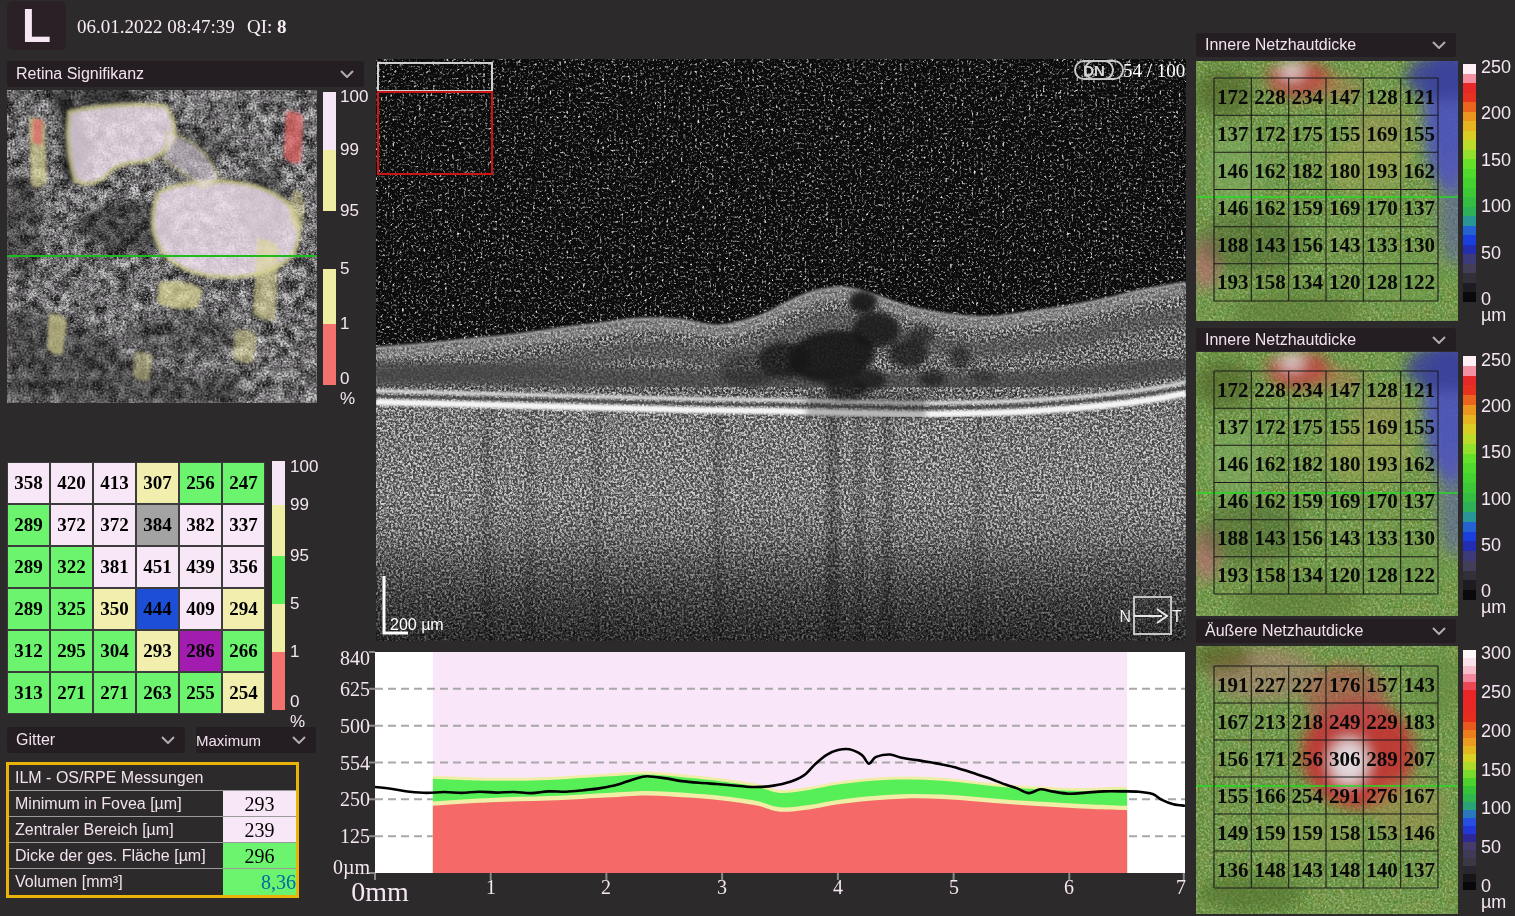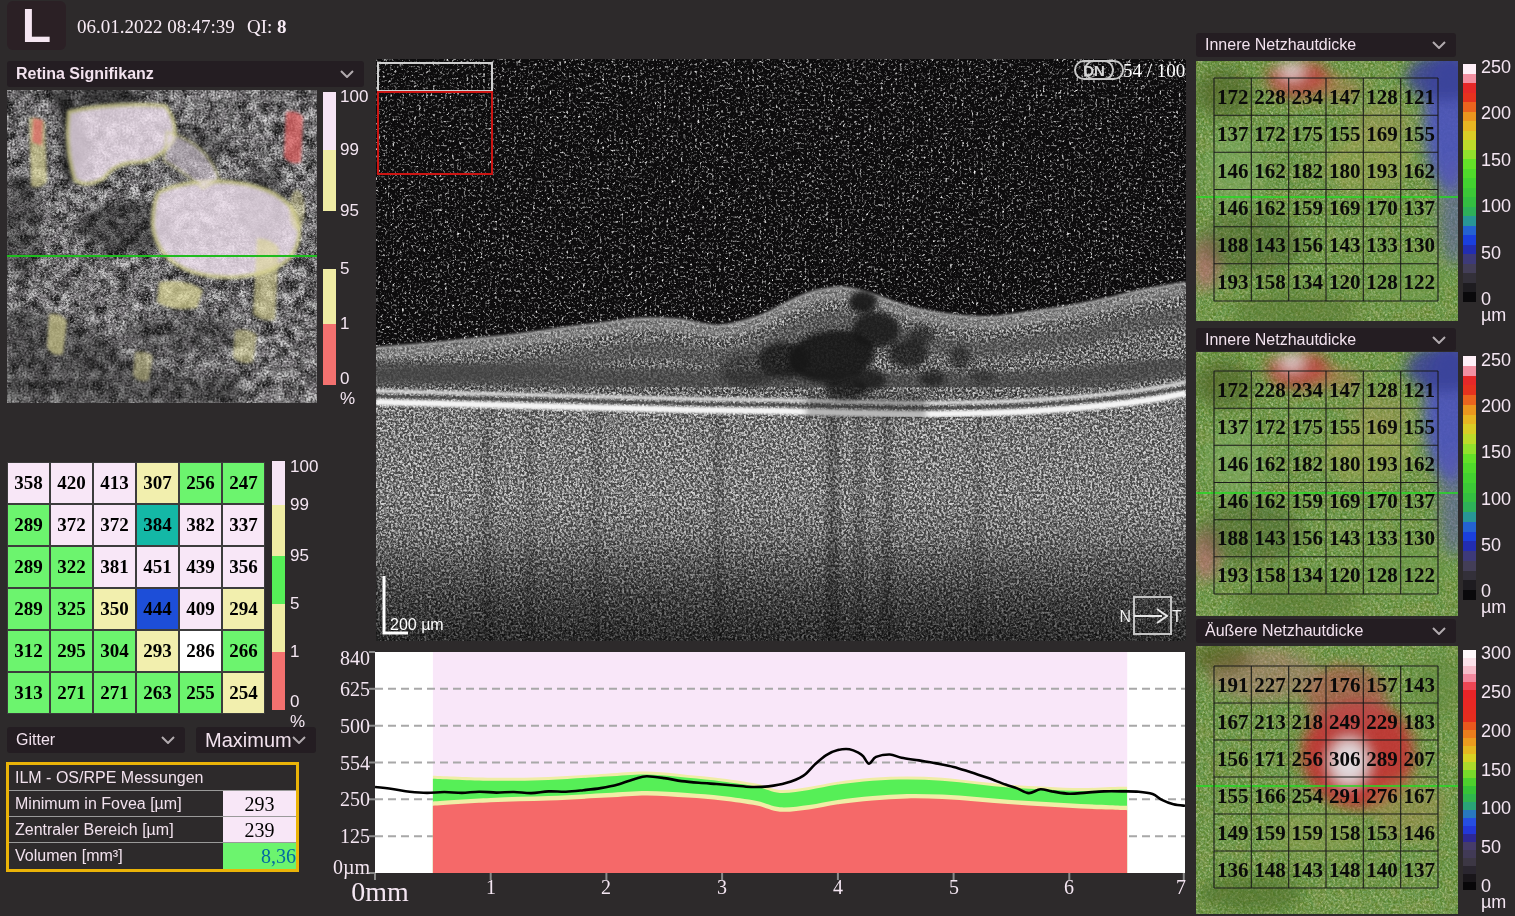--- a/index.html
+++ b/index.html
@@ -25,34 +25,34 @@
 </filter>
 <filter id="hn3" x="0" y="0" width="100%" height="100%">
   <feTurbulence type="fractalNoise" baseFrequency="0.075" numOctaves="4" seed="14" stitchTiles="stitch"></feTurbulence>
   <feColorMatrix type="matrix" values="0 0 0 0 0.25  0 0 0 0 0.3  0 0 0 0 0.08  1.5 1.5 1.5 0 -1.95"></feColorMatrix>
 </filter>
 <filter id="hb">
           <feGaussianBlur stdDeviation="7"></feGaussianBlur>
         </filter>
 </defs>
     </svg>
-<div style="position:absolute;left:7px;top:61px;width:357px;height:26px;background:#241d22;border-radius:3px;font-weight:bold;">
+<div style="position:absolute;left:7px;top:61px;width:357px;height:26px;background:#241d22;border-radius:3px;">
       <div style="position:absolute;left:9px;top:50%;transform:translateY(-50%);font-size:16px;color:#f2e2ee;white-space:nowrap">Retina Signifikanz</div>
       <svg width="14" height="8" style="position:absolute;right:10px;top:9px" viewBox="0 0 14 8">
         <path d="M1,1 L7,7 L13,1" fill="none" stroke="#b2abaf" stroke-width="2"></path>
       </svg>
     </div>
     <div style="position:absolute;left:7px;top:727px;width:178px;height:26px;background:#241d22;border-radius:3px;">
       <div style="position:absolute;left:9px;top:50%;transform:translateY(-50%);font-size:16px;color:#f2e2ee;white-space:nowrap">Gitter</div>
       <svg width="14" height="8" style="position:absolute;right:10px;top:9px" viewBox="0 0 14 8">
         <path d="M1,1 L7,7 L13,1" fill="none" stroke="#b2abaf" stroke-width="2"></path>
       </svg>
     </div>
     <div style="position:absolute;left:196px;top:727px;width:120px;height:26px;background:#241d22;border-radius:3px;">
-      <div style="position:absolute;left:9px;top:50%;transform:translateY(-50%);font-size:20px;color:#f2e2ee;white-space:nowrap">Maximum</div>
+      <div style="position:absolute;left:0;top:50%;transform:translateY(-50%);font-size:15px;color:#f2e2ee;white-space:nowrap">Maximum</div>
       <svg width="14" height="8" style="position:absolute;right:10px;top:9px" viewBox="0 0 14 8">
         <path d="M1,1 L7,7 L13,1" fill="none" stroke="#b2abaf" stroke-width="2"></path>
       </svg>
     </div>
     <div style="position:absolute;left:1196px;top:33px;width:260px;height:24px;background:#241d22;border-radius:3px;">
       <div style="position:absolute;left:9px;top:50%;transform:translateY(-50%);font-size:16px;color:#f2e2ee;white-space:nowrap">Innere Netzhautdicke</div>
       <svg width="14" height="8" style="position:absolute;right:10px;top:8px" viewBox="0 0 14 8">
         <path d="M1,1 L7,7 L13,1" fill="none" stroke="#b2abaf" stroke-width="2"></path>
       </svg>
     </div>
@@ -141,40 +141,40 @@
 <div class="serif" style="position:absolute;left:7px;top:462px;width:258px;height:252px;display:grid;grid-template-columns:repeat(6,1fr);grid-template-rows:repeat(6,1fr);gap:2px;background:#3c3c3c;border:1px solid #3c3c3c;font-size:19px;font-weight:bold;color:#000">
       <div style="background:#f8e7f7;display:flex;align-items:center;justify-content:center">358</div>
       <div style="background:#f8e7f7;display:flex;align-items:center;justify-content:center">420</div>
       <div style="background:#f8e7f7;display:flex;align-items:center;justify-content:center">413</div>
       <div style="background:#f2efae;display:flex;align-items:center;justify-content:center">307</div>
       <div style="background:#6cf46e;display:flex;align-items:center;justify-content:center">256</div>
       <div style="background:#6cf46e;display:flex;align-items:center;justify-content:center">247</div>
       <div style="background:#6cf46e;display:flex;align-items:center;justify-content:center">289</div>
       <div style="background:#f8e7f7;display:flex;align-items:center;justify-content:center">372</div>
       <div style="background:#f8e7f7;display:flex;align-items:center;justify-content:center">372</div>
-      <div style="background:#14b8a6;display:flex;align-items:center;justify-content:center">384</div>
+      <div style="background:#a3a3a3;display:flex;align-items:center;justify-content:center">384</div>
       <div style="background:#f8e7f7;display:flex;align-items:center;justify-content:center">382</div>
       <div style="background:#f8e7f7;display:flex;align-items:center;justify-content:center">337</div>
       <div style="background:#6cf46e;display:flex;align-items:center;justify-content:center">289</div>
       <div style="background:#6cf46e;display:flex;align-items:center;justify-content:center">322</div>
       <div style="background:#f8e7f7;display:flex;align-items:center;justify-content:center">381</div>
       <div style="background:#f8e7f7;display:flex;align-items:center;justify-content:center">451</div>
       <div style="background:#f8e7f7;display:flex;align-items:center;justify-content:center">439</div>
       <div style="background:#f8e7f7;display:flex;align-items:center;justify-content:center">356</div>
       <div style="background:#6cf46e;display:flex;align-items:center;justify-content:center">289</div>
       <div style="background:#6cf46e;display:flex;align-items:center;justify-content:center">325</div>
       <div style="background:#f2efae;display:flex;align-items:center;justify-content:center">350</div>
       <div style="background:#1d4ed8;display:flex;align-items:center;justify-content:center">444</div>
       <div style="background:#f8e7f7;display:flex;align-items:center;justify-content:center">409</div>
       <div style="background:#f2efae;display:flex;align-items:center;justify-content:center">294</div>
       <div style="background:#6cf46e;display:flex;align-items:center;justify-content:center">312</div>
       <div style="background:#6cf46e;display:flex;align-items:center;justify-content:center">295</div>
       <div style="background:#6cf46e;display:flex;align-items:center;justify-content:center">304</div>
       <div style="background:#f2efae;display:flex;align-items:center;justify-content:center">293</div>
-      <div style="background:#ffffff;display:flex;align-items:center;justify-content:center">286</div>
+      <div style="background:#a21caf;display:flex;align-items:center;justify-content:center">286</div>
       <div style="background:#6cf46e;display:flex;align-items:center;justify-content:center">266</div>
       <div style="background:#6cf46e;display:flex;align-items:center;justify-content:center">313</div>
       <div style="background:#6cf46e;display:flex;align-items:center;justify-content:center">271</div>
       <div style="background:#6cf46e;display:flex;align-items:center;justify-content:center">271</div>
       <div style="background:#6cf46e;display:flex;align-items:center;justify-content:center">263</div>
       <div style="background:#6cf46e;display:flex;align-items:center;justify-content:center">255</div>
       <div style="background:#f2efae;display:flex;align-items:center;justify-content:center">254</div>
     </div>
 <div style="position:absolute;left:272px;top:461px;width:13px">
       <div style="height:44px;background:#f6e5f5"></div>
@@ -192,20 +192,24 @@
     <div style="position:absolute;left:290px;top:712px;font-size:17px;color:#f4e6f2">%</div>
 <div style="position:absolute;left:6px;top:762px;width:293px;border:3px solid #eab308;color:#f2e2ee;font-size:16px">
       <div style="height:26px;line-height:26px;padding-left:6px;border-bottom:1px solid #9a9a9a">ILM - OS/RPE Messungen</div>
       <div style="height:26px;display:flex;border-bottom:1px solid #9a9a9a">
         <div style="width:214px;line-height:26px;padding-left:6px">Minimum in Fovea [µm]</div>
         <div class="serif" style="flex:1;background:#f8e7f7;color:#000;font-size:20px;text-align:center;line-height:26px">293</div>
       </div>
       <div style="height:26px;display:flex;border-bottom:1px solid #9a9a9a">
         <div style="width:214px;line-height:26px;padding-left:6px">Zentraler Bereich [µm]</div>
         <div class="serif" style="flex:1;background:#f8e7f7;color:#000;font-size:20px;text-align:center;line-height:26px">239</div>
+      </div>
+      <div style="height:26px;display:flex;border-bottom:1px solid #9a9a9a">
+        <div style="width:214px;line-height:26px;padding-left:6px">Dicke der ges. Fläche [µm]</div>
+        <div class="serif" style="flex:1;background:#6cf46e;color:#000;font-size:20px;text-align:center;line-height:26px">296</div>
       </div>
       <div style="height:26px;display:flex;">
         <div style="width:214px;line-height:26px;padding-left:6px">Volumen [mm³]</div>
         <div class="serif" style="flex:1;background:#6cf46e;color:#0369a1;font-size:20px;text-align:right;line-height:26px">8,36</div>
       </div>
     </div>
 <svg width="810" height="582" style="position:absolute;left:376px;top:59px" viewBox="0 0 810 582">
 <defs>
 <filter id="dark1" x="0" y="0" width="100%" height="100%">
   <feTurbulence type="fractalNoise" baseFrequency="0.42" numOctaves="3" seed="11" stitchTiles="stitch"></feTurbulence>

